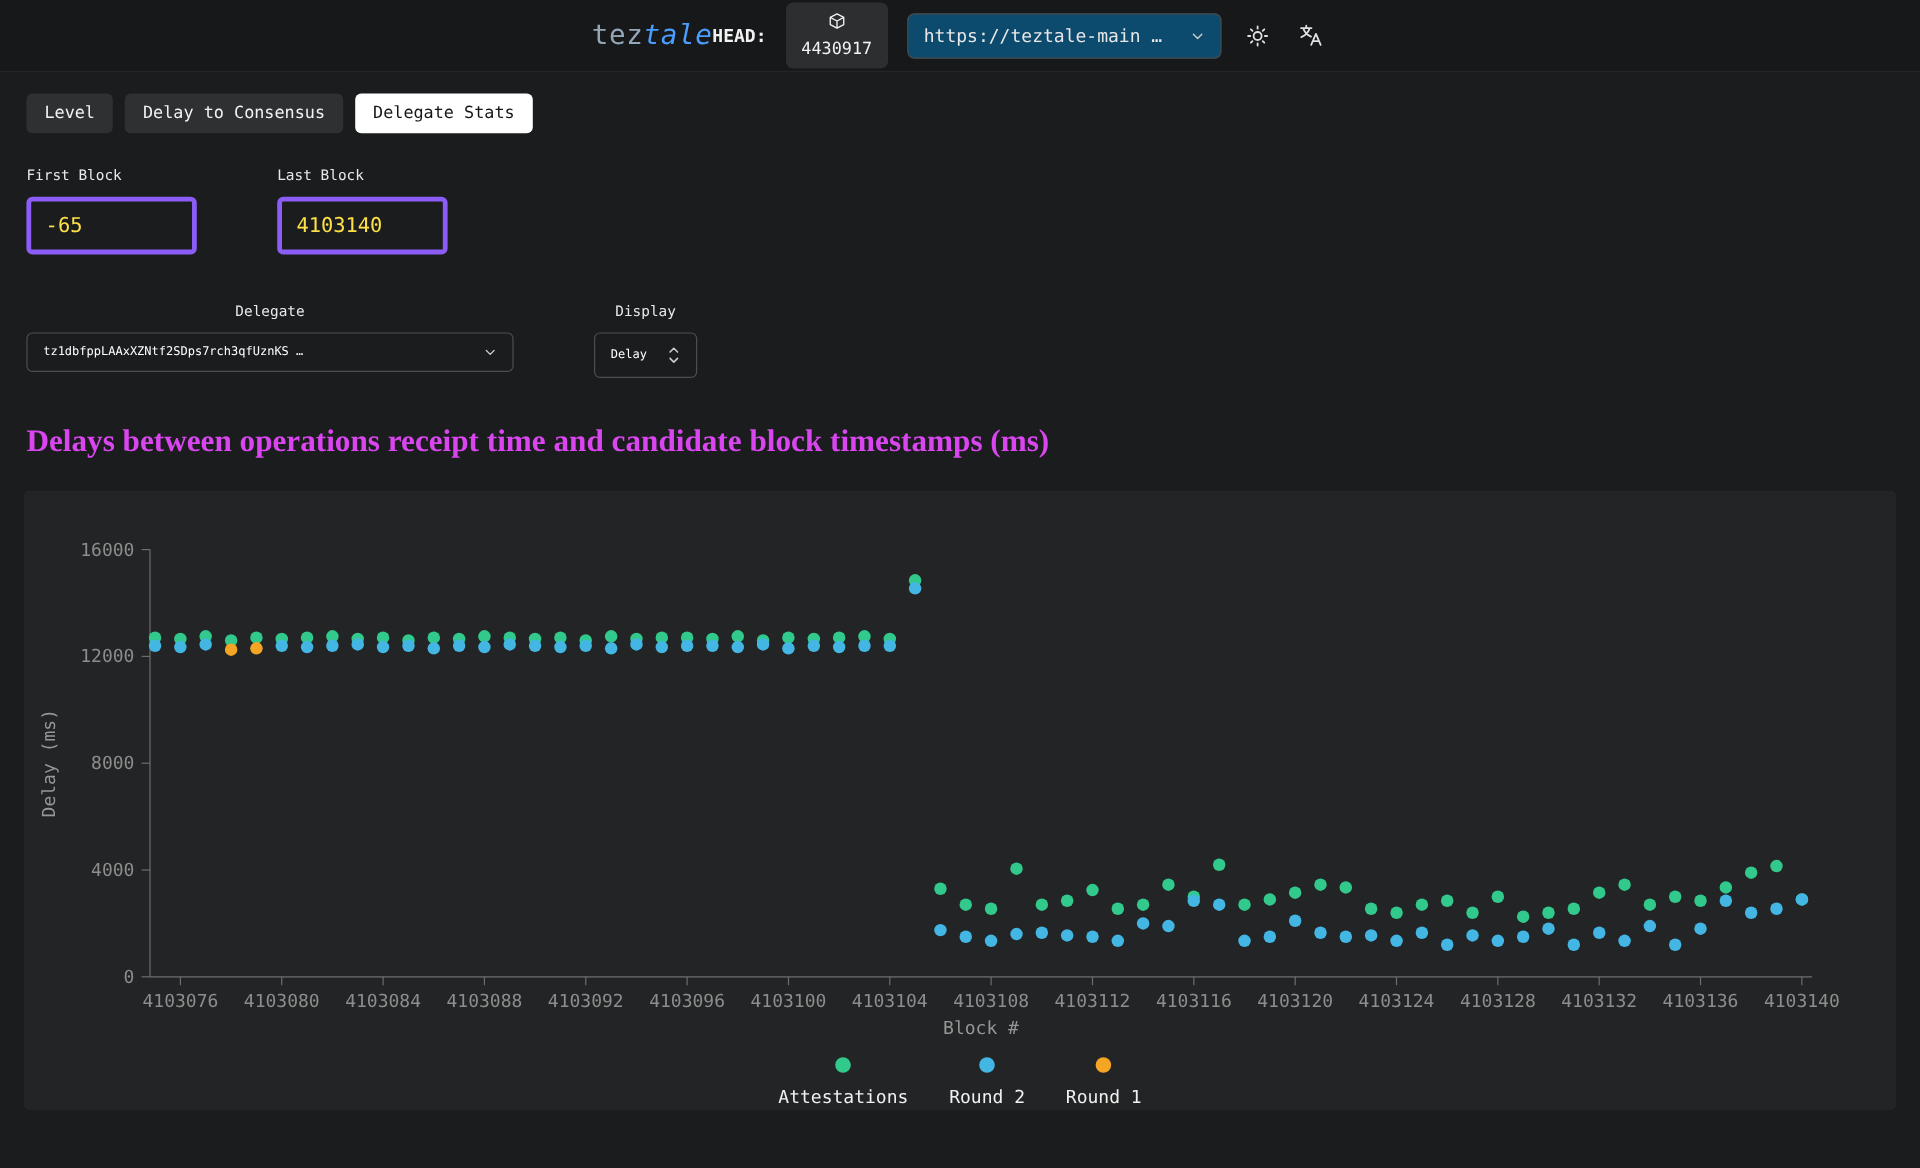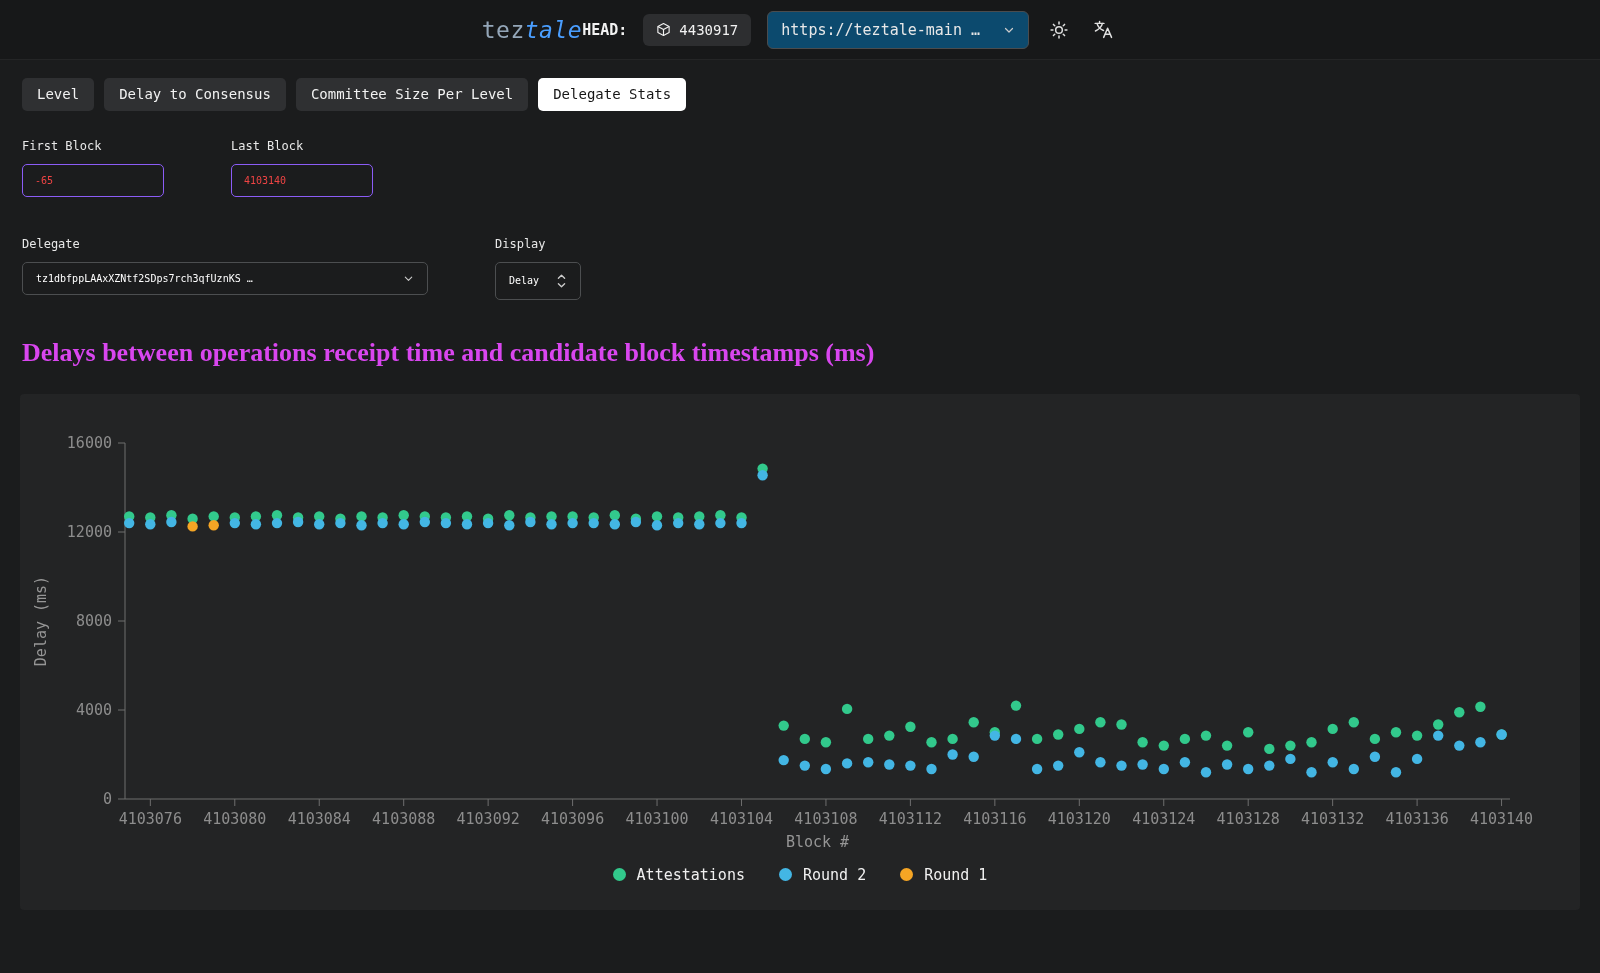--- a/index.html
+++ b/index.html
@@ -16,21 +16,21 @@
     padding: 0 26px;
   }
   .logo { font-size: 23px; letter-spacing: 0.5px; }
   .logo .tez { color: #94a6b8; }
   .logo .tale { color: #4a9eff; font-style: italic; }
   .topbar-right { display: flex; align-items: center; gap: 16px; }
   .head-label { font-weight: bold; font-size: 15px; color: #f2f2f2; }
   .badge {
     display: flex; align-items: center; gap: 8px;
     background: #2d2e30; border-radius: 6px; padding: 8px 13px;
-    font-size: 14px; color: #f2f2f2; cursor: pointer;
+    font-size: 14px; color: #f2f2f2; cursor: pointer; flex-direction: column;
   }
   .endpoint {
     display: flex; align-items: center; justify-content: space-between; gap: 12px;
     min-width: 262px; border: 1px solid #4a4c4e; background: #0c4a6e;
     border-radius: 6px; padding: 9px 13px; font-size: 15px; cursor: pointer;
   }
   .iconbtn {
     background: none; border: none; color: #e0e0e0; padding: 4px; cursor: pointer;
     display: flex; align-items: center;
   }
@@ -38,25 +38,25 @@
   
   .tabs { display: flex; gap: 10px; padding: 18px 22px 14px 22px; }
   .tab {
     background: #2f3032; color: #f2f2f2; border: none; cursor: pointer;
     font-family: "DejaVu Sans Mono", monospace; font-size: 14px;
     padding: 8px 15px; border-radius: 5px; line-height: 1.2;
   }
   .tab.active { background: #ffffff; color: #161616; }
   
   .form-row { display: flex; gap: 67px; padding: 14px 22px 0 22px; }
-  .form-row.second { margin-top: 26px; }
+  .form-row.second { margin-top: 26px; text-align: center; }
   .field-label { font-size: 12px; color: #e8e8e8; margin-bottom: 11px; }
   .text-input {
-    width: 142px; background: #1b1c1d; border: 1px solid #8b5cf6; border-radius: 5px;
-    color: #ef4444; font-family: "DejaVu Sans Mono", monospace; font-size: 10px;
+    width: 142px; background: #1b1c1d; border: 4px solid #8b5cf6; border-radius: 5px;
+    color: #fde047; font-family: "DejaVu Sans Mono", monospace; font-size: 17px;
     padding: 10px 12px; outline: none;
   }
   .select {
     display: flex; align-items: center; justify-content: space-between; gap: 10px;
     background: #1b1c1d; border: 1px solid #4c4e50; border-radius: 5px;
     color: #ffffff; font-size: 10px; padding: 10px 13px; cursor: pointer;
   }
   .select.delegate { width: 406px; }
   .select.display { width: 86px; }
   .select .value { overflow: hidden; text-overflow: ellipsis; white-space: nowrap; }
@@ -68,21 +68,21 @@
   }
   
   .chart-panel {
     margin: 26px 20px 0 20px; height: 516px;
     background: #232425; border-radius: 4px; padding-top: 6px;
   }
   #chart-svg { display: block; width: 1560px; height: 460px; }
   #chart-svg text.tick { fill: #8d8d8d; font-family: "DejaVu Sans Mono", monospace; font-size: 15px; }
   #chart-svg text.axis-label { fill: #969696; font-family: "DejaVu Sans Mono", monospace; font-size: 15px; }
   .legend { display: flex; justify-content: center; align-items: center; gap: 34px; margin-top: 6px; }
-  .legend-item { display: flex; align-items: center; gap: 11px; font-size: 15px; color: #f0f0f0; cursor: pointer; }
+  .legend-item { display: flex; align-items: center; gap: 11px; font-size: 15px; color: #f0f0f0; cursor: pointer; flex-direction: column; }
   .legend-dot { width: 13px; height: 13px; border-radius: 50%; display: inline-block; }
 </style>
 </head>
 <body>
 
 <header class="topbar">
   <div class="logo">
     <span class="tez">tez</span><span class="tale">tale</span>
   </div>
   <div class="topbar-right">
@@ -119,21 +119,20 @@
             <path d="M12.2 21 16.7 10.5 21.2 21M13.7 17.4h6"></path>
           </svg>
       </span>
     </button>
   </div>
 </header>
 
 <nav class="tabs">
   <button class="tab">Level</button>
   <button class="tab">Delay to Consensus</button>
-  <button class="tab">Committee Size Per Level</button>
   <button class="tab active">Delegate Stats</button>
 </nav>
 
 <section class="form-row">
   <div>
     <div class="field-label">First Block</div>
     <input class="text-input" type="text" value="-65" style="">
   </div>
   <div>
     <div class="field-label">Last Block</div>

